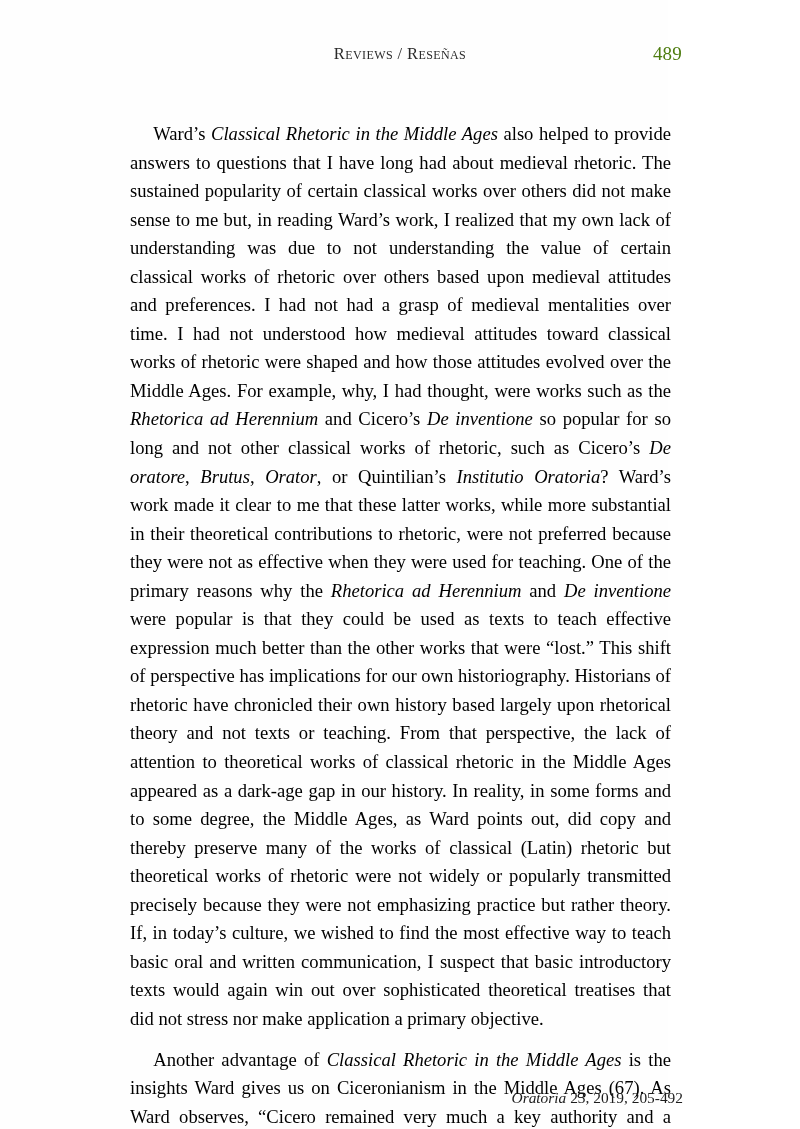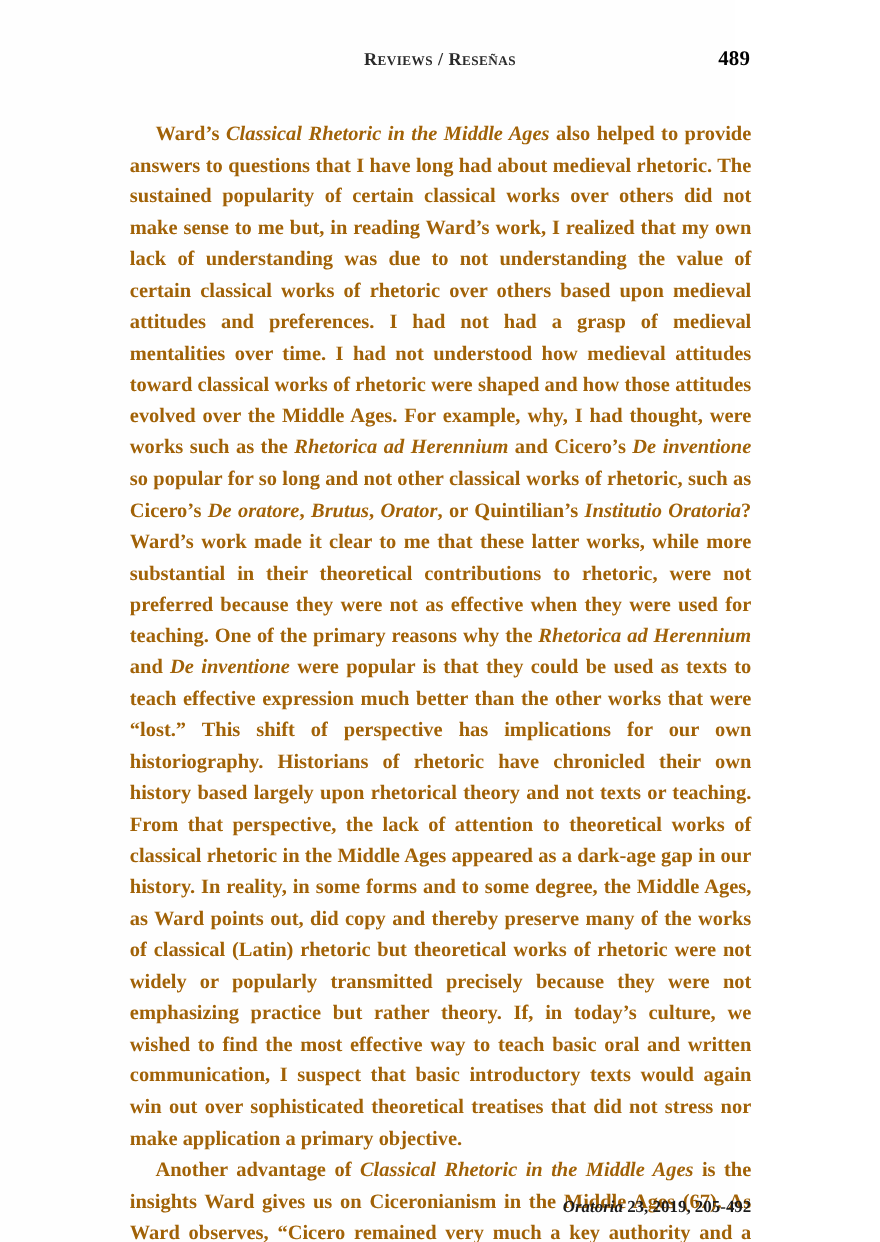--- a/index.html
+++ b/index.html
@@ -15,21 +15,20 @@
     color: #1a1a1a;
     overflow: hidden;
   }
 
   .page {
     position: absolute;
     top: 0; left: 0;
     width: 668px;
     height: 1129px;
     background: #fefefe;
-    font-weight: bold;
   }
 
   
   .running-head {
     position: absolute;
     top: 44px;
     left: 118px;
     width: 564px;
     height: 24px;
   }
@@ -42,38 +41,38 @@
     font-variant: small-caps;
     letter-spacing: 0.4px;
     color: #2a2a2a;
     white-space: nowrap;
   }
   .running-head-folio {
     position: absolute;
     right: 0;
     top: -1px;
     font-size: 19px;
-    color: #000000;
+    color: #4d7c0f;
     letter-spacing: 0.2px;
   }
 
   
   .body-text {
     position: absolute;
     top: 108px;
     left: 118px;
     width: 565px;
   }
   .para {
-    margin: 0;
+    margin: 12px;
     text-align: justify;
     text-justify: inter-word;
     font-size: 18.6px;
     line-height: 28.55px;
-    color: #a16207;
+    color: #000000;
     hyphens: none;
     -webkit-hyphens: none;
   }
   .para + .para {
     text-indent: 1.25em;
   }
   .para.first {
     text-indent: 1.25em;
   }
   .ital {

